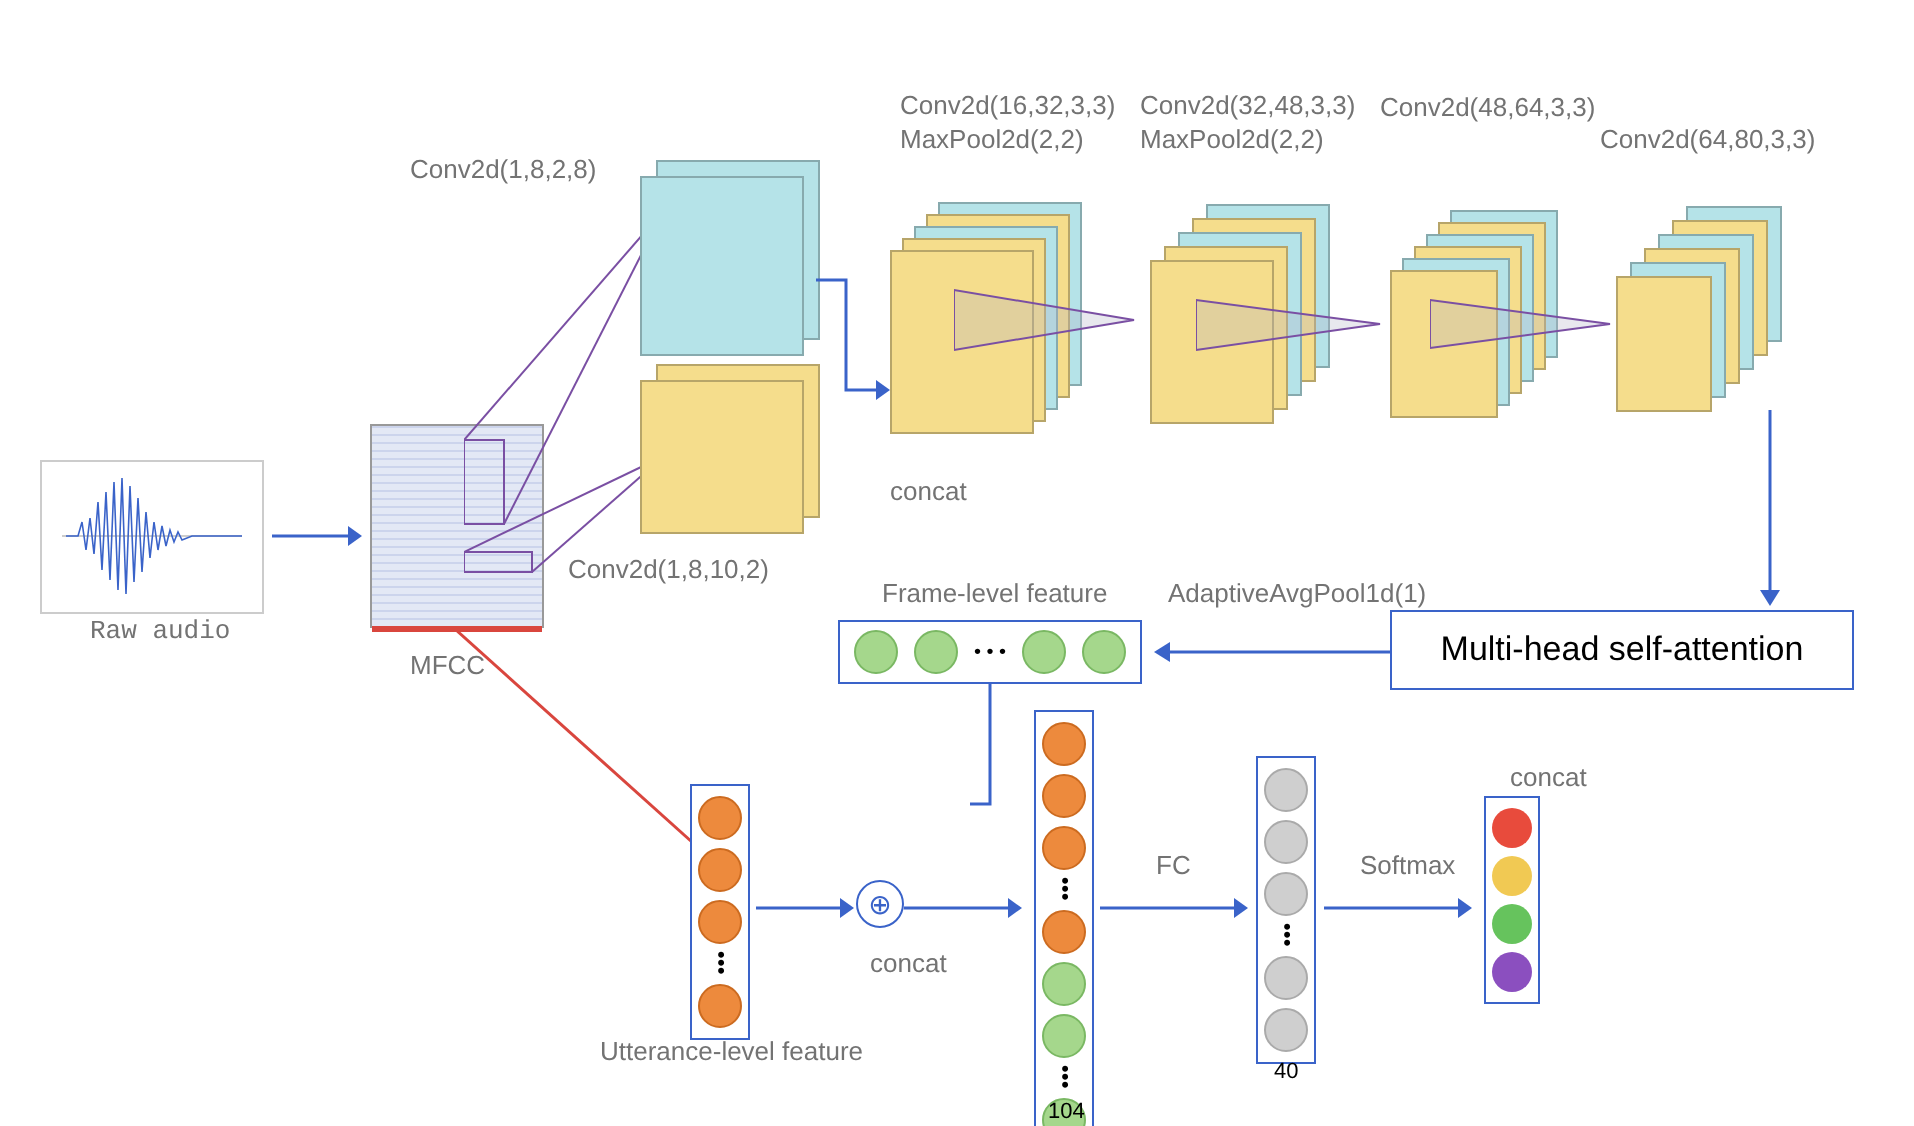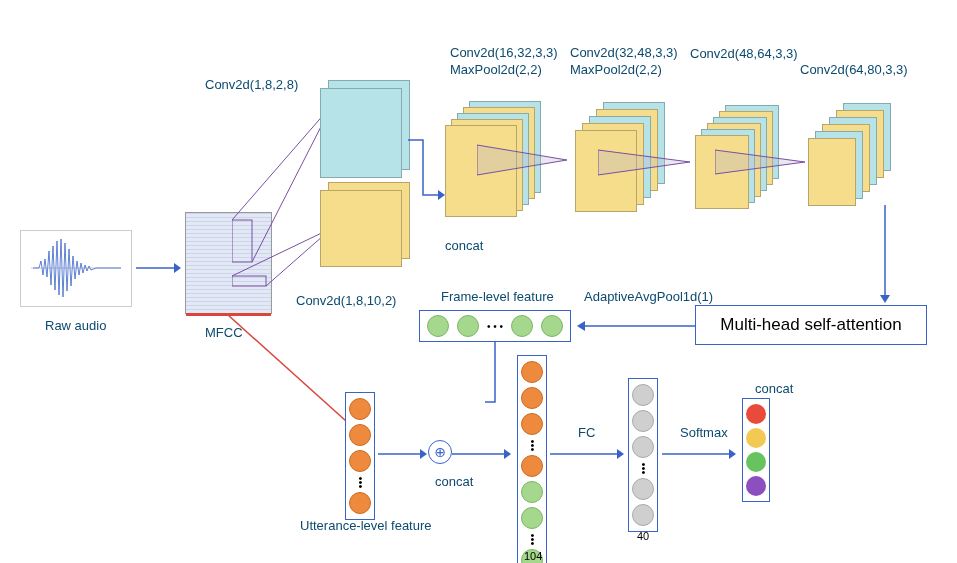--- a/index.html
+++ b/index.html
@@ -6,21 +6,21 @@
       margin: 0;
       padding: 0;
       font-family: Arial, sans-serif;
       background: #fff;
       width: 957px;
       height: 563px;
       position: relative;
       overflow: hidden;
     }
     .abs { position: absolute; }
-    .label { font-size: 13px; color: #0c4a6e; }
+    .label { font-size: 13px; color: #737373; }
     .label-small { font-size: 11px; color: #000; }
     
     
     .waveform-box {
       left: 20px; top: 230px; width: 110px; height: 75px;
       border: 1px solid #ccc;
       background: #fff;
     }
     .waveform-svg { width: 100%; height: 100%; }
     
@@ -96,21 +96,21 @@
 </head>
 <body>
 
 <div class="abs waveform-box">
   <svg class="waveform-svg" viewBox="0 0 110 75">
     <rect x="0" y="0" width="110" height="75" fill="#fff"></rect>
     <line x1="10" y1="37" x2="100" y2="37" stroke="#999" stroke-width="0.5"></line>
     <path d="M 12 37 L 18 37 L 20 30 L 22 44 L 24 28 L 26 46 L 28 20 L 30 54 L 32 15 L 34 59 L 36 10 L 38 64 L 40 8 L 42 66 L 44 12 L 46 60 L 48 18 L 50 55 L 52 25 L 54 48 L 56 30 L 58 44 L 60 32 L 62 42 L 64 34 L 66 40 L 68 35 L 70 39 L 75 37 L 100 37" stroke="#3a63c9" stroke-width="0.8" fill="none"></path>
   </svg>
 </div>
-<div class="abs label" style="left:45px; top:318px;">Raw audio</div>
+<div class="abs label" style="left:45px; top:308px;font-family:Liberation Mono, monospace;">Raw audio</div>
 
 <svg class="abs arrow-blue" style="left:136px; top:258px; width:45px; height:20px;">
   <line x1="0" y1="10" x2="38" y2="10" stroke="#3a63c9" stroke-width="1.5"></line>
   <polygon points="38,5 45,10 38,15" fill="#3a63c9"></polygon>
 </svg>
 
 <div class="abs mfcc-box">
   <div class="mfcc-bottom-bar"></div>
 </div>
 <div class="abs label" style="left:205px; top:325px;">MFCC</div>
@@ -120,21 +120,21 @@
   <line x1="20" y1="162" x2="100" y2="5" stroke="#7a4fa3" stroke-width="1"></line>
   <rect x="0" y="120" width="20" height="42" fill="none" stroke="#7a4fa3" stroke-width="1"></rect>
 </svg>
 <svg class="abs" style="left:232px; top:218px; width:115px; height:120px;">
   <line x1="0" y1="58" x2="100" y2="10" stroke="#7a4fa3" stroke-width="1"></line>
   <line x1="34" y1="68" x2="100" y2="10" stroke="#7a4fa3" stroke-width="1"></line>
   <rect x="0" y="58" width="34" height="10" fill="none" stroke="#7a4fa3" stroke-width="1"></rect>
 </svg>
 
 <div class="abs label" style="left:205px; top:77px;">Conv2d(1,8,2,8)</div>
-<div class="abs label" style="left:296px; top:277px;margin-top:16px;">Conv2d(1,8,10,2)</div>
+<div class="abs label" style="left:284px; top:277px;">Conv2d(1,8,10,2)</div>
 
 <div class="fmap-stack" style="left:320px; top:88px;">
   <div class="fmap cyan" style="width:80px; height:88px; left:8px; top:-8px;"></div>
   <div class="fmap cyan" style="width:80px; height:88px; left:0; top:0;"></div>
 </div>
 
 <div class="fmap-stack" style="left:320px; top:190px;">
   <div class="fmap yellow" style="width:80px; height:75px; left:8px; top:-8px;"></div>
   <div class="fmap yellow" style="width:80px; height:75px; left:0; top:0;"></div>
 </div>

